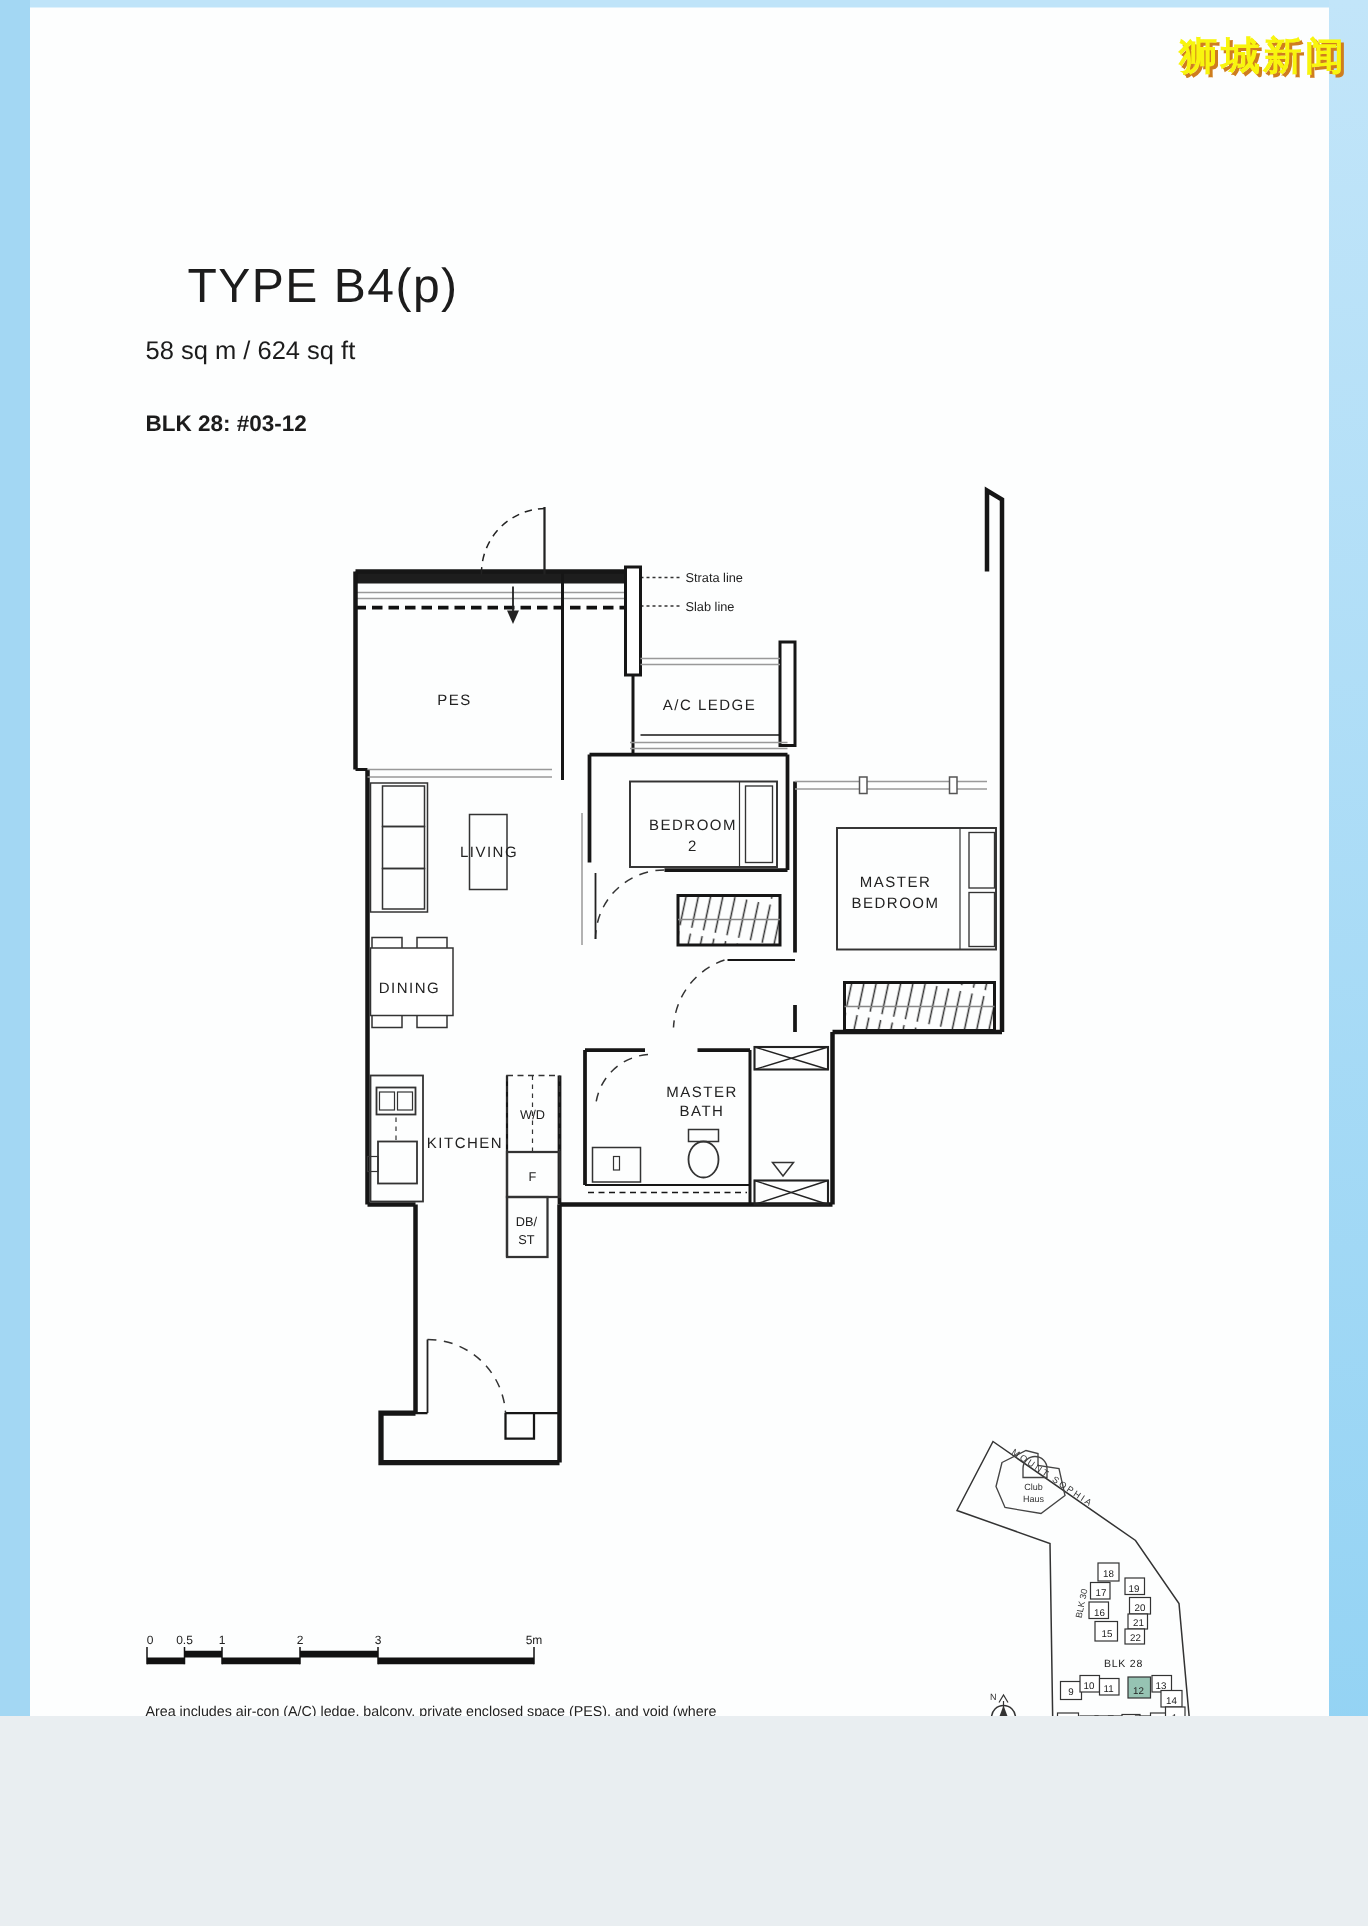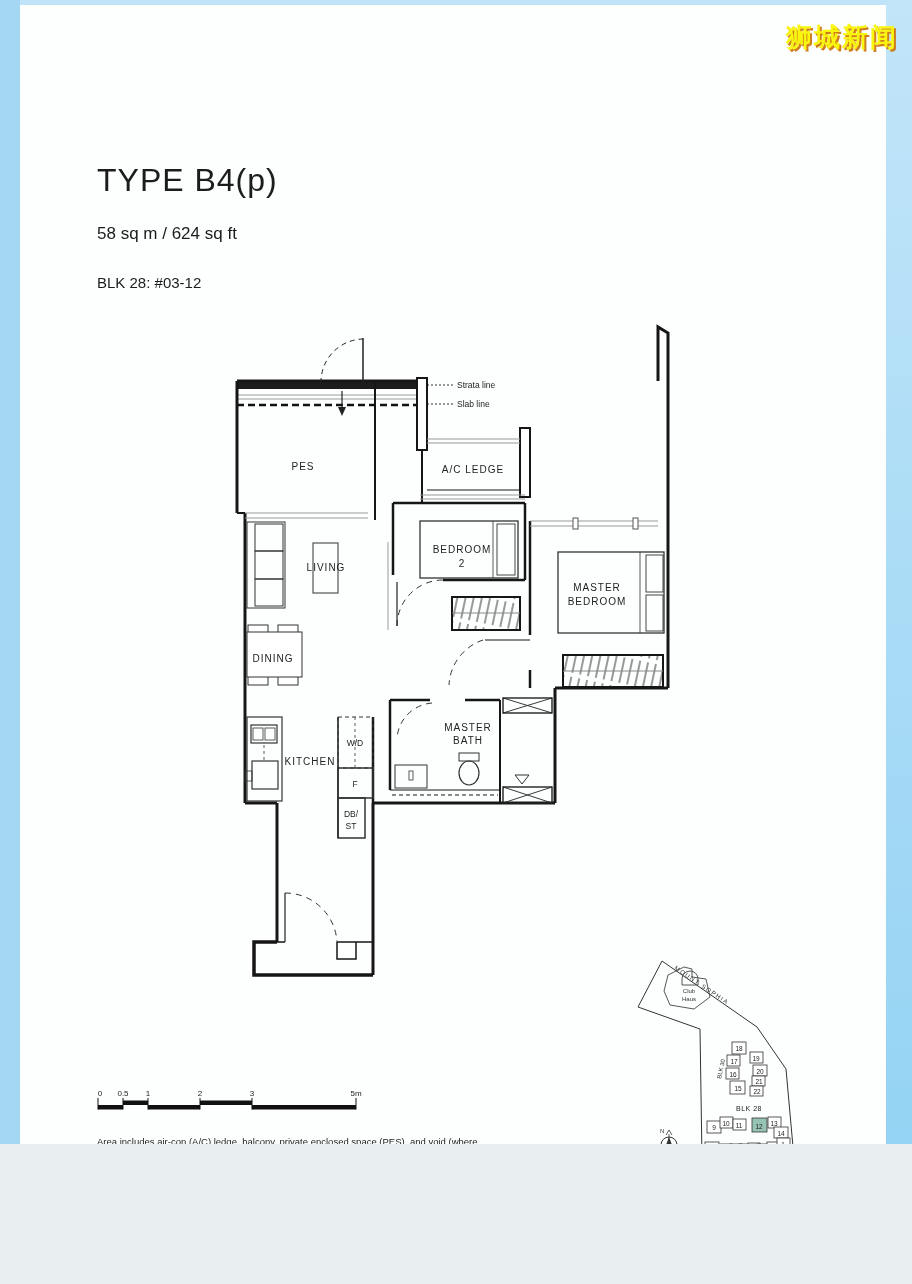--- a/index.html
+++ b/index.html
@@ -2,23 +2,23 @@
 <html><head>
 <meta charset="utf-8">
 <style>
   html,body{margin:0;padding:0;background:#e9eef1;}
   .page{position:relative;width:912px;height:1144px;background:#fdfefe;overflow:hidden;
         font-family:"Liberation Sans",sans-serif;color:#1c1c1c;}
   .strip-left{position:absolute;left:0;top:0;width:20px;height:1284px;background:#a3d7f3;}
   .strip-right{position:absolute;right:0;top:0;width:26px;height:1284px;
                background:linear-gradient(#c2e5f9,#8fd1f3);}
   .strip-top{position:absolute;left:0;top:0;width:912px;height:5px;background:#bfe4f9;}
-  .hdr{position:absolute;left:97px;}
+  .hdr{position:absolute;left:97px;font-weight:bold;}
   .hdr-title{top:112px;font-size:33px;font-weight:bold;letter-spacing:1.5px;}
-  .hdr-type{top:162px;font-size:32px;font-weight:normal;letter-spacing:1px;}
+  .hdr-type{top:172px;font-size:32px;font-weight:normal;letter-spacing:1px;margin-left:28px;}
   .hdr-area{top:224px;font-size:17px;font-weight:normal;}
   .hdr-unit{top:274px;font-size:15px;}
   .wm-tr{position:absolute;left:786px;top:20px;font-size:26px;font-weight:bold;letter-spacing:2px;
          color:#f8f50e;text-shadow:2px 2px 0 #cf7d1e;z-index:9;white-space:nowrap;}
   .wm-bl{position:absolute;left:8px;top:1238px;font-size:33px;color:#f3ef25;
          text-shadow:2px 2px 0 #bb9320;z-index:9;white-space:nowrap;}
   .logo-row{position:absolute;left:668px;top:1226px;display:flex;align-items:center;gap:6px;z-index:8;}
   .logo-text{font-size:25px;font-weight:bold;letter-spacing:2px;color:#d3d8da;
              text-shadow:0 0 1px #bcc3c6;white-space:nowrap;}
   .disclaimer{position:absolute;left:97px;top:1126px;width:416px;font-size:9.5px;

